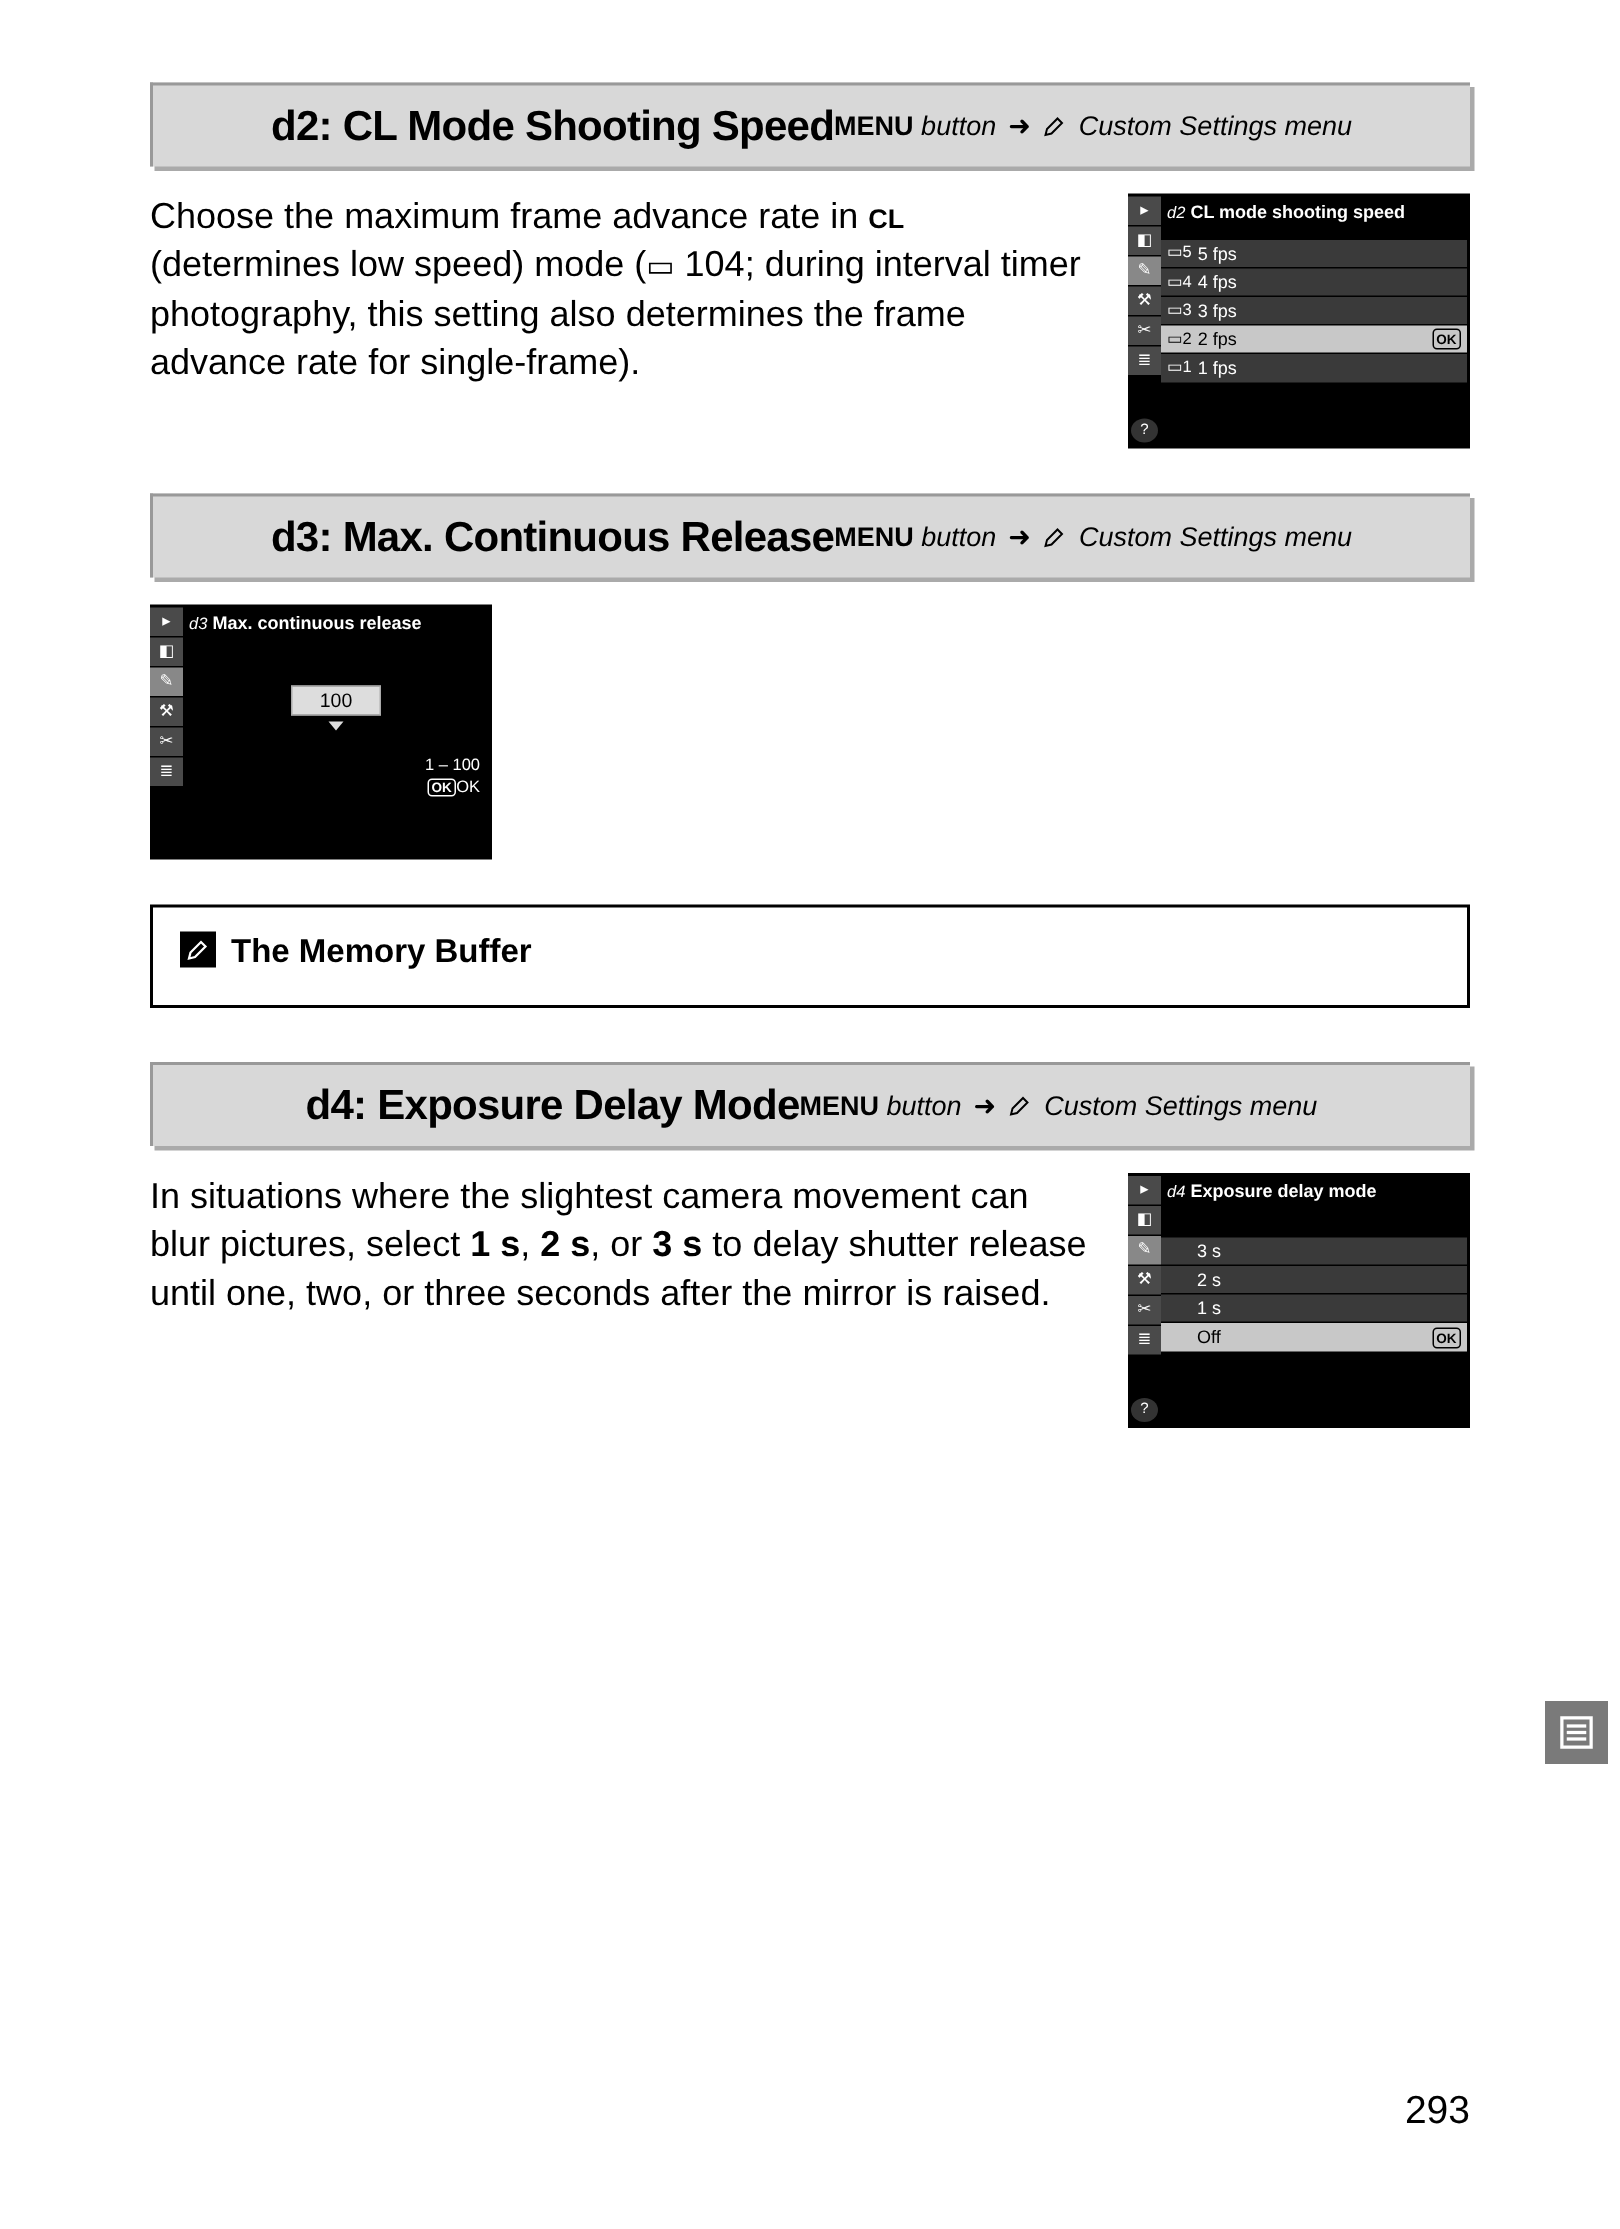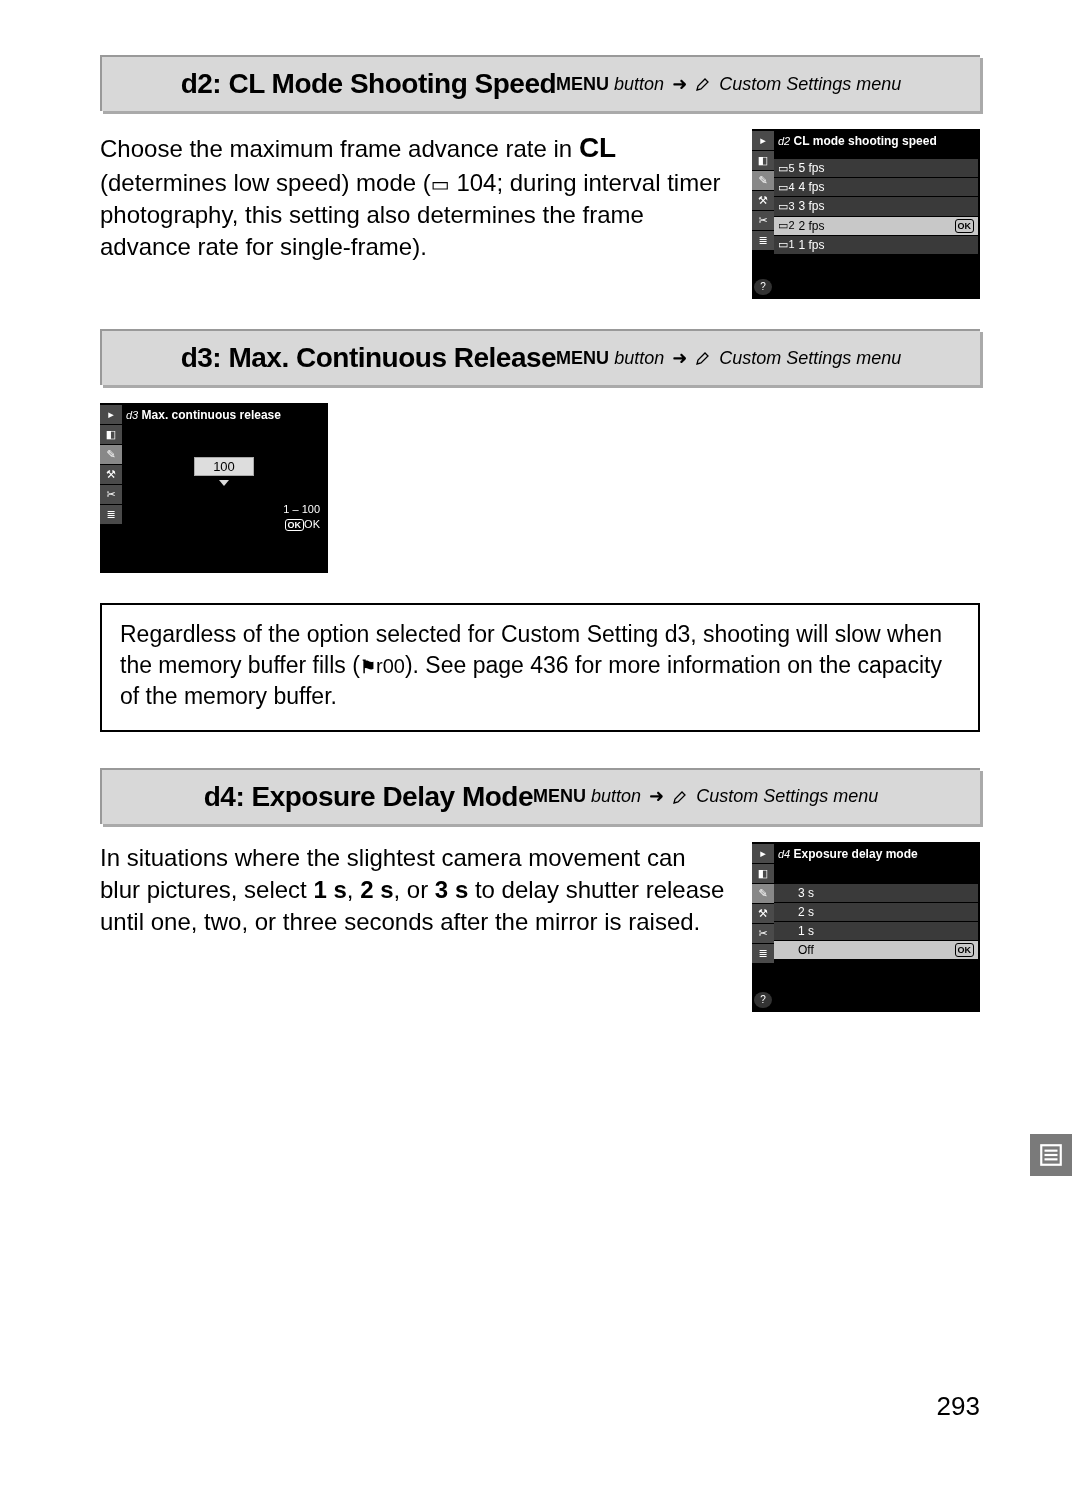--- a/index.html
+++ b/index.html
@@ -44,21 +44,21 @@
     width: 16px; height: 16px;
     font-style: normal;
   }
   .body-row {
     display: flex;
     gap: 20px;
     margin-bottom: 30px;
   }
   .body-text { flex: 1; }
   .body-text p { font-size: 24px; }
-  .cl-inline { font-weight: 700; font-size: 28px; }
+  .cl-inline { font-weight: 700; font-size: 18px; }
   .book-icon { font-size: 20px; }
   
   .lcd {
     width: 228px;
     background: #000;
     color: #fff;
     font-family: Arial, sans-serif;
     font-size: 13px;
     position: relative;
     display: flex;
@@ -264,23 +264,28 @@
       <div class="lcd-title"><span class="prefix">d3</span> <b>Max. continuous release</b></div>
       <div class="lcd-value-box">100</div>
       <div class="lcd-value-tri"></div>
       <div class="lcd-range">1 – 100</div>
       <div class="lcd-ok-line"><span class="ok-badge-w">OK</span><span>OK</span></div>
     </div>
   </div>
 </div>
 
 <div class="note-box">
-  <p>
-    <span>Regardless of the option selected for Custom Setting d3, shooting will slow when the memory buffer fills (</span><span class="flag-icon">⚑</span><span style="font-size:20px">r00</span><span>).  See page 436 for more information on the capacity of the memory buffer.</span>
-  </p>
+  <div class="note-title">
+    <span class="pencil-badge">
+      <svg viewBox="0 0 16 16" width="16" height="16">
+          <path d="M2 14l1-4 7-7 3 3-7 7-4 1z" fill="none" stroke="#fff" stroke-width="1.5"></path>
+        </svg>
+    </span>
+    <span>The Memory Buffer</span>
+  </div>
 </div>
 
 <div class="section-header">
   <span class="section-title">d4: Exposure Delay Mode</span>
   <span class="breadcrumb">
     <span><span class="menu-word">MENU</span> <span>button</span></span>
     <span class="arrow">➜</span>
     <span class="pencil-icon">
       <svg viewBox="0 0 16 16">
           <path d="M2 14l1-4 7-7 3 3-7 7-4 1z" fill="none" stroke="#000" stroke-width="1.3"></path>

